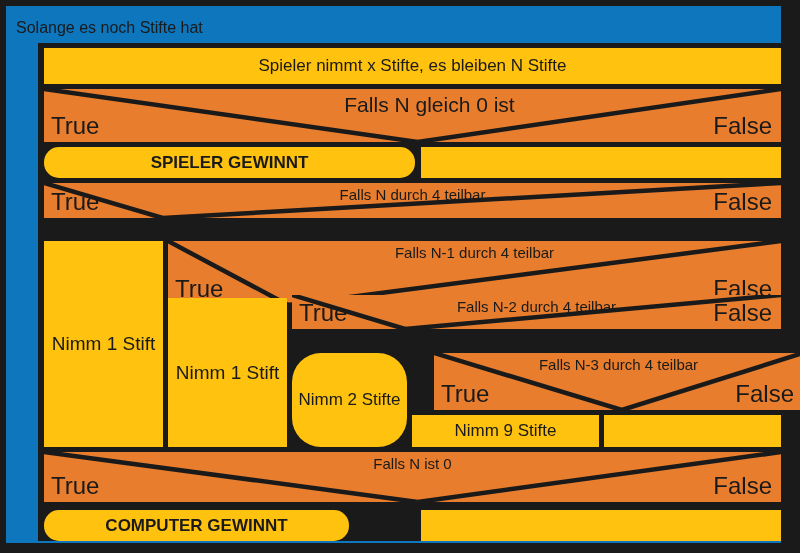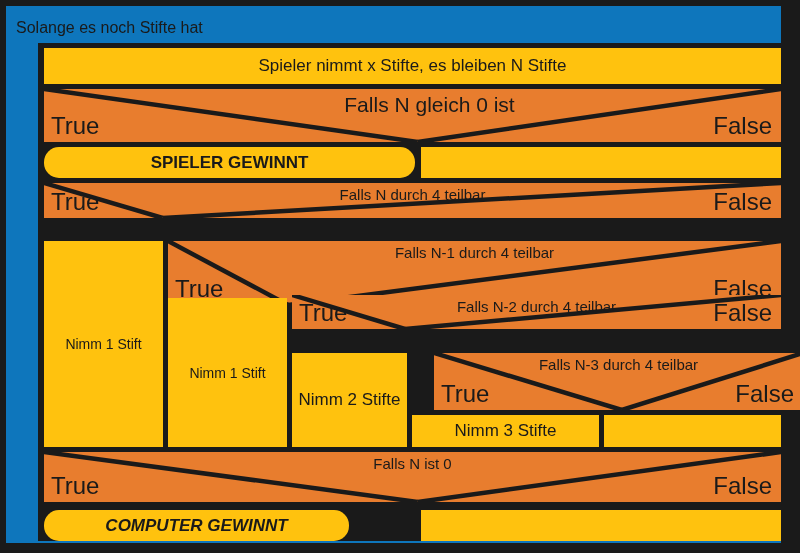--- a/index.html
+++ b/index.html
@@ -33,21 +33,21 @@
     background:var(--c-frame);
   }
   .cell{
     position:absolute;box-sizing:border-box;
     display:flex;align-items:center;justify-content:center;
   }
   .yellow{background:var(--c-yellow);}
   .orange{background:var(--c-orange);}
   .proc{font-size:17px;text-align:left;}
   .outcome{font-size:17px;font-weight:bold;text-align:center;border-radius:15px;}
-  .action{font-size:14px;text-align:right;}
+  .action{font-size:19px;text-align:right;}
   .action-sm{font-size:17px;text-align:center;}
   .cond{display:block;}
   .diag{position:absolute;left:0;top:0;width:100%;height:100%;display:block;}
   .diag line{stroke:var(--c-frame);stroke-width:4.5;}
   .cond-label{
     position:absolute;left:0;right:0;top:3px;
     text-align:center;font-size:15px;white-space:nowrap;
   }
   .cond-label.big{font-size:21px;top:4px;padding-left:34px;}
   .tf{position:absolute;bottom:2px;font-size:24px;white-space:nowrap;}
@@ -104,41 +104,41 @@
   <div class="cell orange cond" style="left:254px;top:252px;width:489px;height:34px;">
     <svg class="diag" viewBox="0 0 100 100" preserveAspectRatio="none">
       <line x1="0" y1="0" x2="23.1" y2="100" vector-effect="non-scaling-stroke"></line>
       <line x1="100" y1="0" x2="23.1" y2="100" vector-effect="non-scaling-stroke"></line>
     </svg>
     <span class="cond-label">Falls N-2 durch 4 teilbar</span>
     <span class="tf true">True</span>
     <span class="tf false">False</span>
   </div>
 
-  <div class="cell yellow action-sm" style="left:254px;top:310px;width:115px;height:94px;">Nimm 2 Stifte</div>
+  <div class="cell yellow action-sm" style="left:254px;top:310px;width:115px;height:94px;border-radius:29px;">Nimm 2 Stifte</div>
 
   <div class="cell orange cond" style="left:396px;top:310px;width:369px;height:57px;">
     <svg class="diag" viewBox="0 0 100 100" preserveAspectRatio="none">
       <line x1="0" y1="0" x2="50.9" y2="100" vector-effect="non-scaling-stroke"></line>
       <line x1="100" y1="0" x2="50.9" y2="100" vector-effect="non-scaling-stroke"></line>
     </svg>
     <span class="cond-label">Falls N-3 durch 4 teilbar</span>
     <span class="tf true">True</span>
     <span class="tf false">False</span>
   </div>
 
-  <div class="cell yellow action-sm" style="left:374px;top:372px;width:187px;height:32px;">Nimm 3 Stifte</div>
+  <div class="cell yellow action-sm" style="left:374px;top:372px;width:187px;height:32px;">Nimm 9 Stifte</div>
   <div class="cell yellow" style="left:566px;top:372px;width:177px;height:32px;"></div>
 
   <div class="cell orange cond" style="left:6px;top:409px;width:737px;height:50px;">
     <svg class="diag" viewBox="0 0 100 100" preserveAspectRatio="none">
       <line x1="0" y1="0" x2="50.7" y2="100" vector-effect="non-scaling-stroke"></line>
       <line x1="100" y1="0" x2="50.7" y2="100" vector-effect="non-scaling-stroke"></line>
     </svg>
     <span class="cond-label">Falls N ist 0</span>
     <span class="tf true">True</span>
     <span class="tf false">False</span>
   </div>
 
-  <div class="cell yellow outcome" style="left:6px;top:467px;width:305px;height:31px;font-style:italic;">COMPUTER GEWINNT</div>
+  <div class="cell yellow outcome" style="left:6px;top:467px;width:305px;height:31px;">COMPUTER GEWINNT</div>
   <div class="cell yellow" style="left:383px;top:467px;width:360px;height:31px;"></div>
 
 </div>
 
 </body></html>

